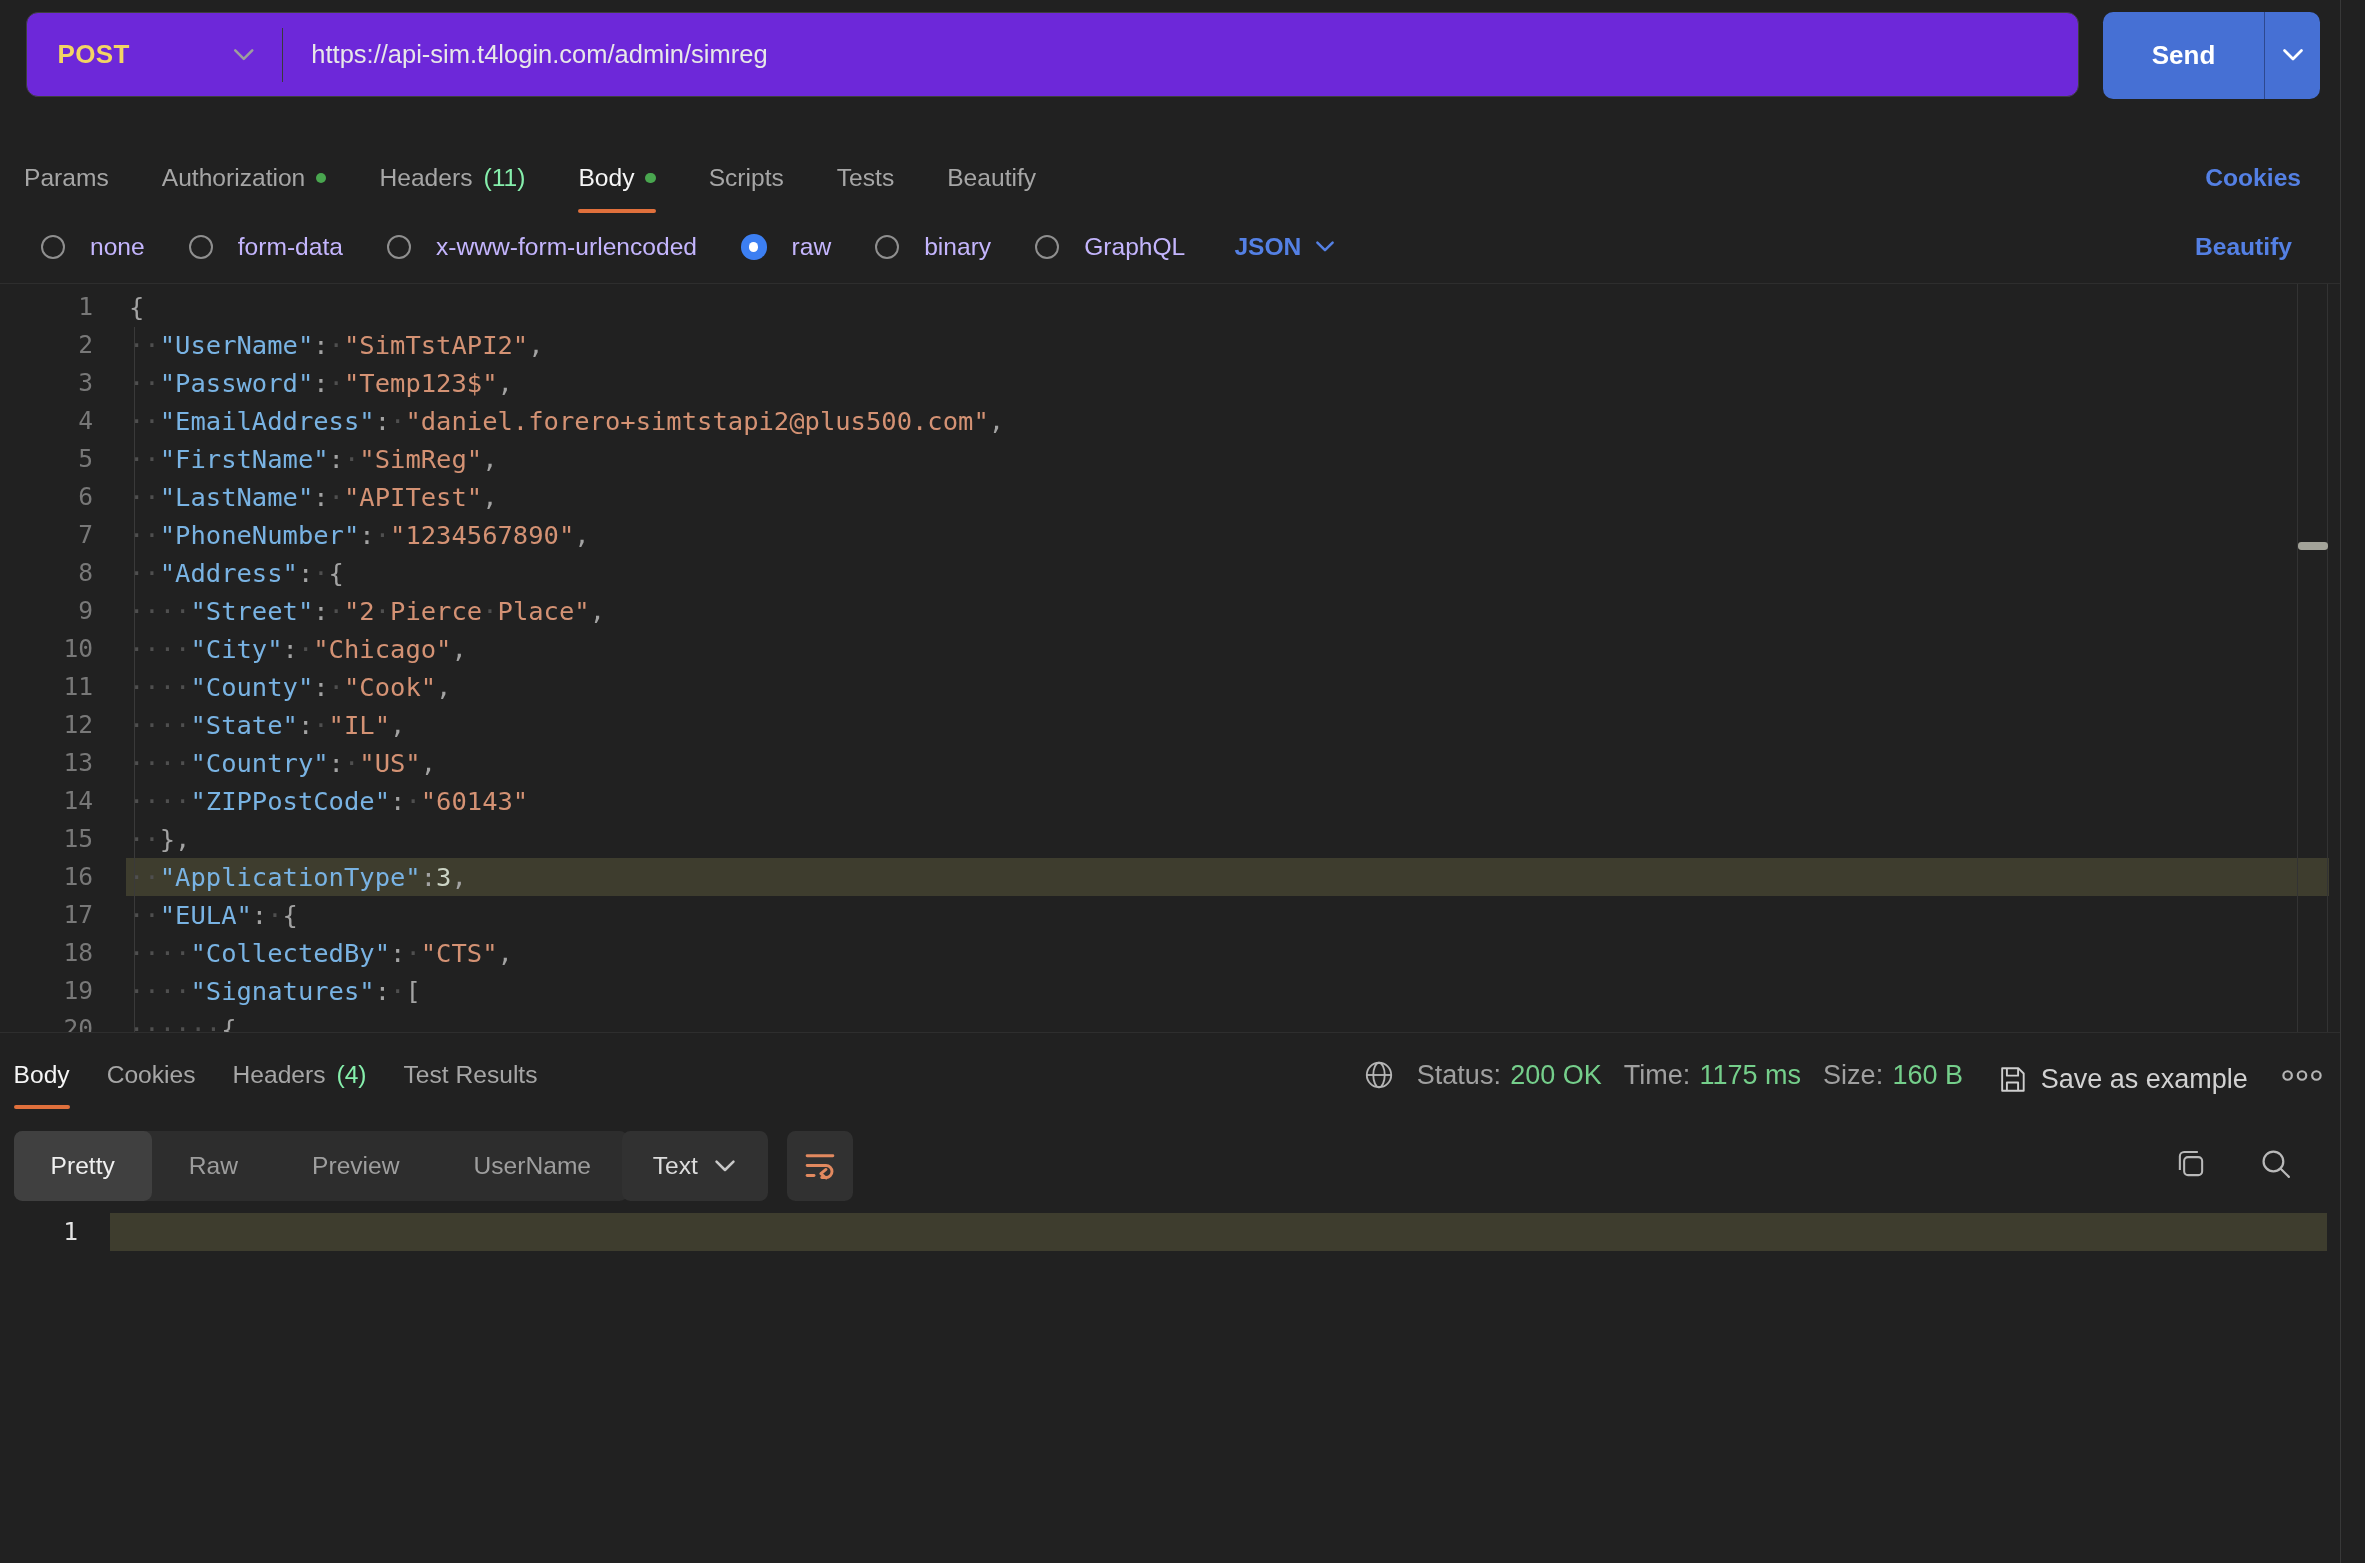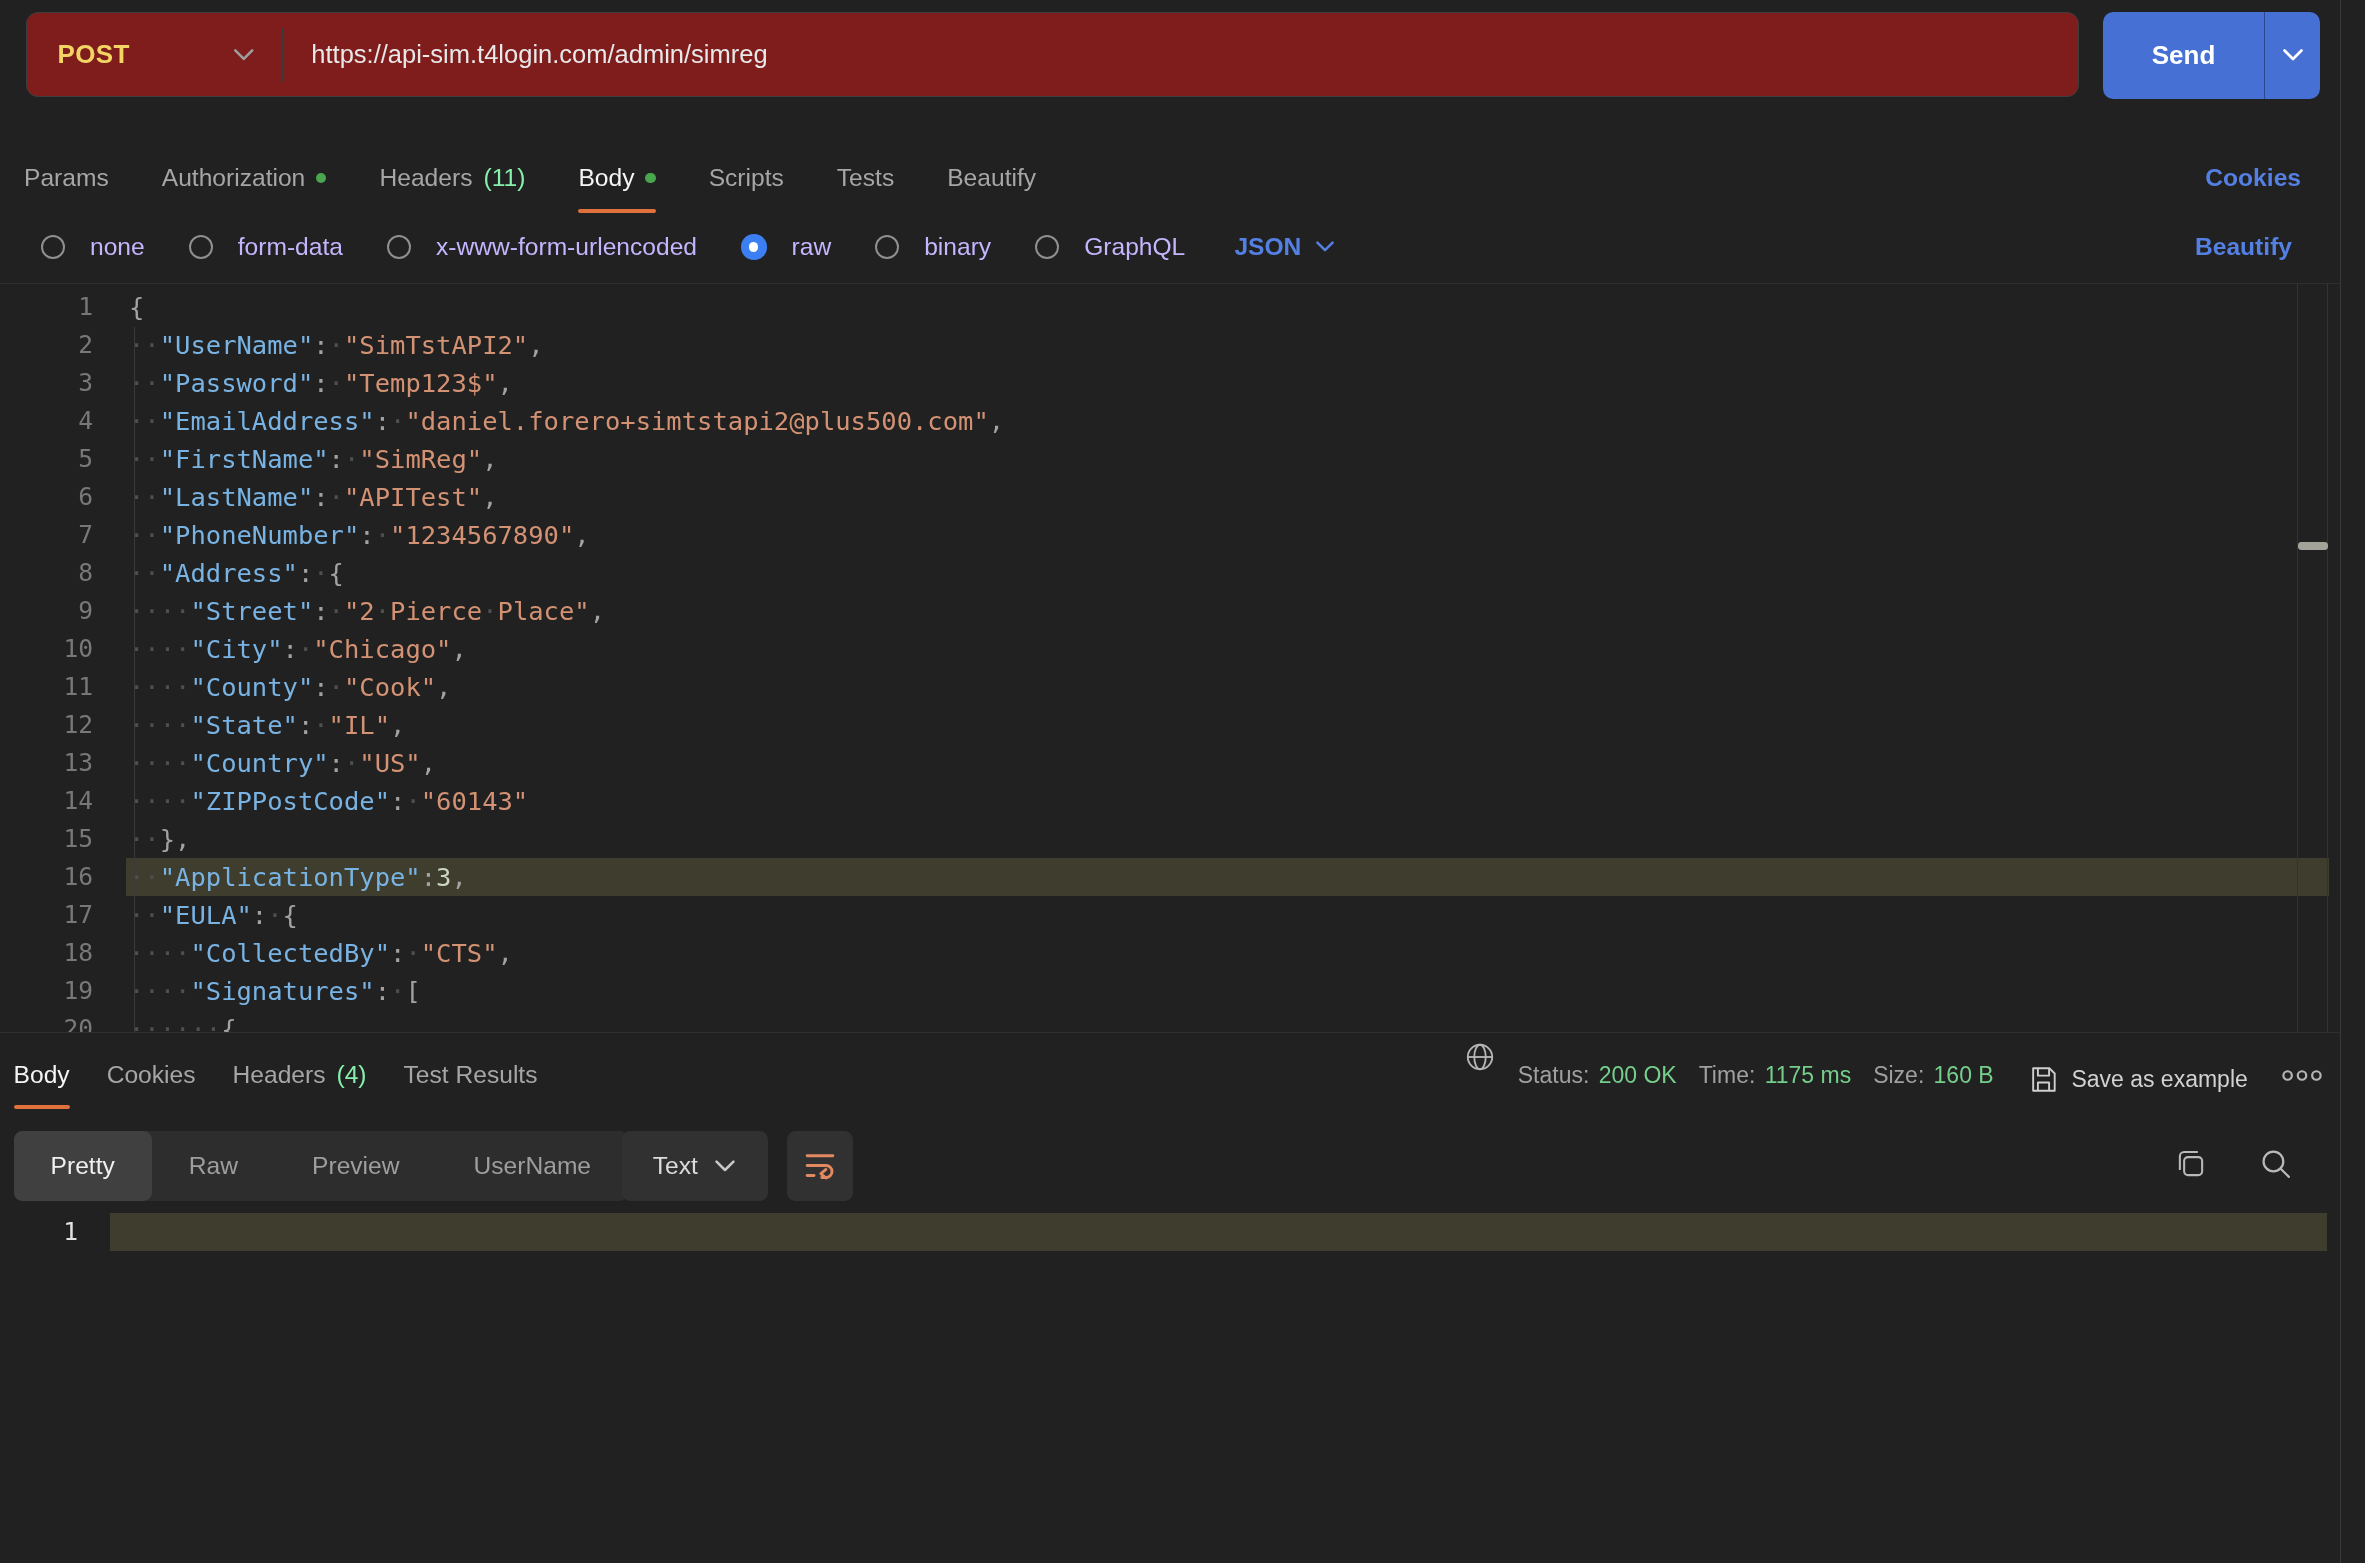--- a/index.html
+++ b/index.html
@@ -5,21 +5,21 @@
   * { box-sizing: border-box; }
   html,body { margin:0; padding:0; }
   body {
     width:2366px; height:1563px; position:relative; overflow:hidden;
     background:#212121; color:#e0e0e0;
     font-family:"Liberation Sans", sans-serif;
   }
   
   .url-bar {
     position:absolute; left:25.5px; top:12px; width:2053px; height:85px;
-    background:#7f1d1d; border:1.7px solid #3e3e3e; border-radius:12px;
+    background:#6d28d9; border:1.7px solid #3e3e3e; border-radius:12px;
     display:flex; align-items:center;
   }
   .method { width:255px; height:100%; display:flex; align-items:center;
     justify-content:space-between; padding:0 25.5px 0 31px; cursor:pointer; }
   .method-label { color:#f3d564; font-weight:bold; font-size:26px; letter-spacing:0.4px; }
   .method-divider { width:0.8px; height:54px; background:#3a3a3a; flex:none; }
   .url-text { margin-left:29px; font-size:25.5px; color:#e8e8e8; white-space:nowrap; }
   .send-btn { position:absolute; left:2103px; top:12px; width:217px; height:87px;
     background:#4670d4; border-radius:10.2px; display:flex; overflow:hidden; }
   .send-main { flex:1; display:flex; align-items:center; justify-content:center;
@@ -66,21 +66,21 @@
     width:0.8px; background:#3a3a3a; }
   .ed-track-a { position:absolute; left:2297px; top:284px; height:748px; width:0.8px; background:#333; }
   .ed-track-b { position:absolute; left:2327px; top:284px; height:748px; width:0.8px; background:#333; }
   .ed-thumb { position:absolute; left:2298px; top:542px; width:30px; height:7.6px;
     background:#a3a399; border-radius:3.4px; cursor:pointer; }
   .page-right-line { position:absolute; left:2340px; top:0; height:1563px; width:0.8px; background:#383838; }
   
   .resp-tabs { position:absolute; left:13.6px; top:1041px; height:68px;
     display:flex; gap:37px; align-items:stretch; font-size:24.6px; }
   .status-bar { position:absolute; right:42px; top:1041px; height:68px;
-    display:flex; gap:22px; font-size:23px; color:#a0a0a0; }
+    display:flex; align-items:center; gap:22px; font-size:27px; color:#a0a0a0; }
   .stat-pair { display:flex; gap:9.3px; align-items:center; }
   .stat-val { color:#75cf8b; }
   .save-group { display:flex; align-items:center; gap:12.7px; color:#d2d2d2;
     margin-left:12px; cursor:pointer;margin-top:8px; }
   .more-btn { margin-left:10.2px; display:flex; align-items:center; cursor:pointer; }
   
   .seg { position:absolute; left:13.6px; top:1131px; height:70px;
     display:flex; background:#2d2d2d; border-radius:8.5px; }
   .seg-item { display:flex; align-items:center; padding:16px 37px; color:#9e9e9e;
     border-radius:8.5px; font-size:24.6px; cursor:pointer; }

